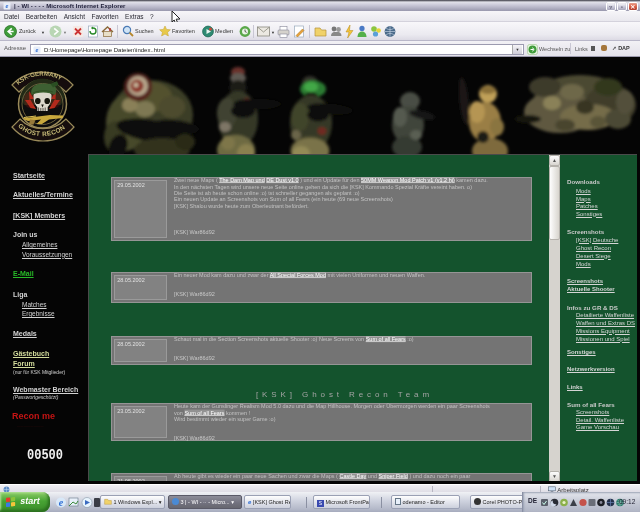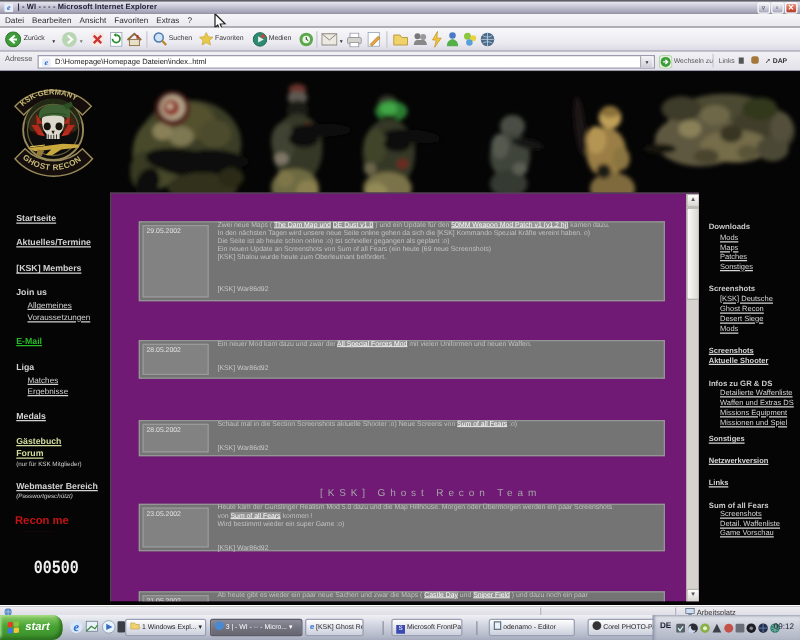--- a/index.html
+++ b/index.html
@@ -14,21 +14,21 @@
 #menu span{margin-right:6.5px}
 
 #tools{left:0;top:22px;width:640px;height:19px;background:linear-gradient(#f8f7fa,#ebeaf0 70%,#dcdae4);border-bottom:1px solid #b9b7c9;font-size:5.5px;color:#333}
 .tsep{position:absolute;top:3px;width:1px;height:13px;background:#c9c7d4}
 
 #addr{left:0;top:41px;width:640px;height:16px;background:linear-gradient(#f2f1f5,#e4e2ea);border-bottom:1px solid #9b99ac;font-size:6px;color:#555}
 #addrbox{left:30px;top:2.5px;width:494px;height:11px;background:#fff;border:1px solid #9c9bb0;font-size:6px;color:#222;line-height:9px}
 
 #page{left:0;top:57px;width:640px;height:427px;background:#050505;overflow:hidden}
 
-#graybox{left:88px;top:97px;width:471px;height:327px;background:#701a75;border-top:1px solid #4a4a4a;border-left:1px solid #4a4a4a;overflow:hidden}
+#graybox{left:88px;top:97px;width:549px;height:327px;background:#14532d;border-top:1px solid #4a4a4a;border-left:1px solid #4a4a4a;overflow:hidden}
 .entry{left:22px;width:421px;background:#747474;border:1px solid #959595}
 .dcell{left:2px;top:2px;width:53px;background:#828282;border:1px solid #9a9a9a;color:#e0e0e0}
 .dcell div{transform:scale(.55);transform-origin:0 0;font-size:10px;width:96px;padding:2px 0 0 4px}
 .etext{left:62px;top:-1px;transform:scale(.55);transform-origin:0 0;font-size:10px;line-height:11.8px;color:#c2c2c2;width:648px}
 .etext a{color:#fff;text-decoration:underline;background:rgba(255,255,255,.22)}
 .sig{color:#c8c8c8}
 #wmark{left:167px;top:235px;font-size:8px;color:#a5a5a5;letter-spacing:3.9px;white-space:nowrap}
 
 #sbar{left:460px;top:0;width:11px;height:327px;background:#d6d3ce}
 .sbtn{left:0;width:11px;height:11px;background:linear-gradient(#fdfdfd,#d8d5d0);border:1px solid #b5b2ac;border-radius:2px;font-size:5px;text-align:center;line-height:9px;color:#555}

